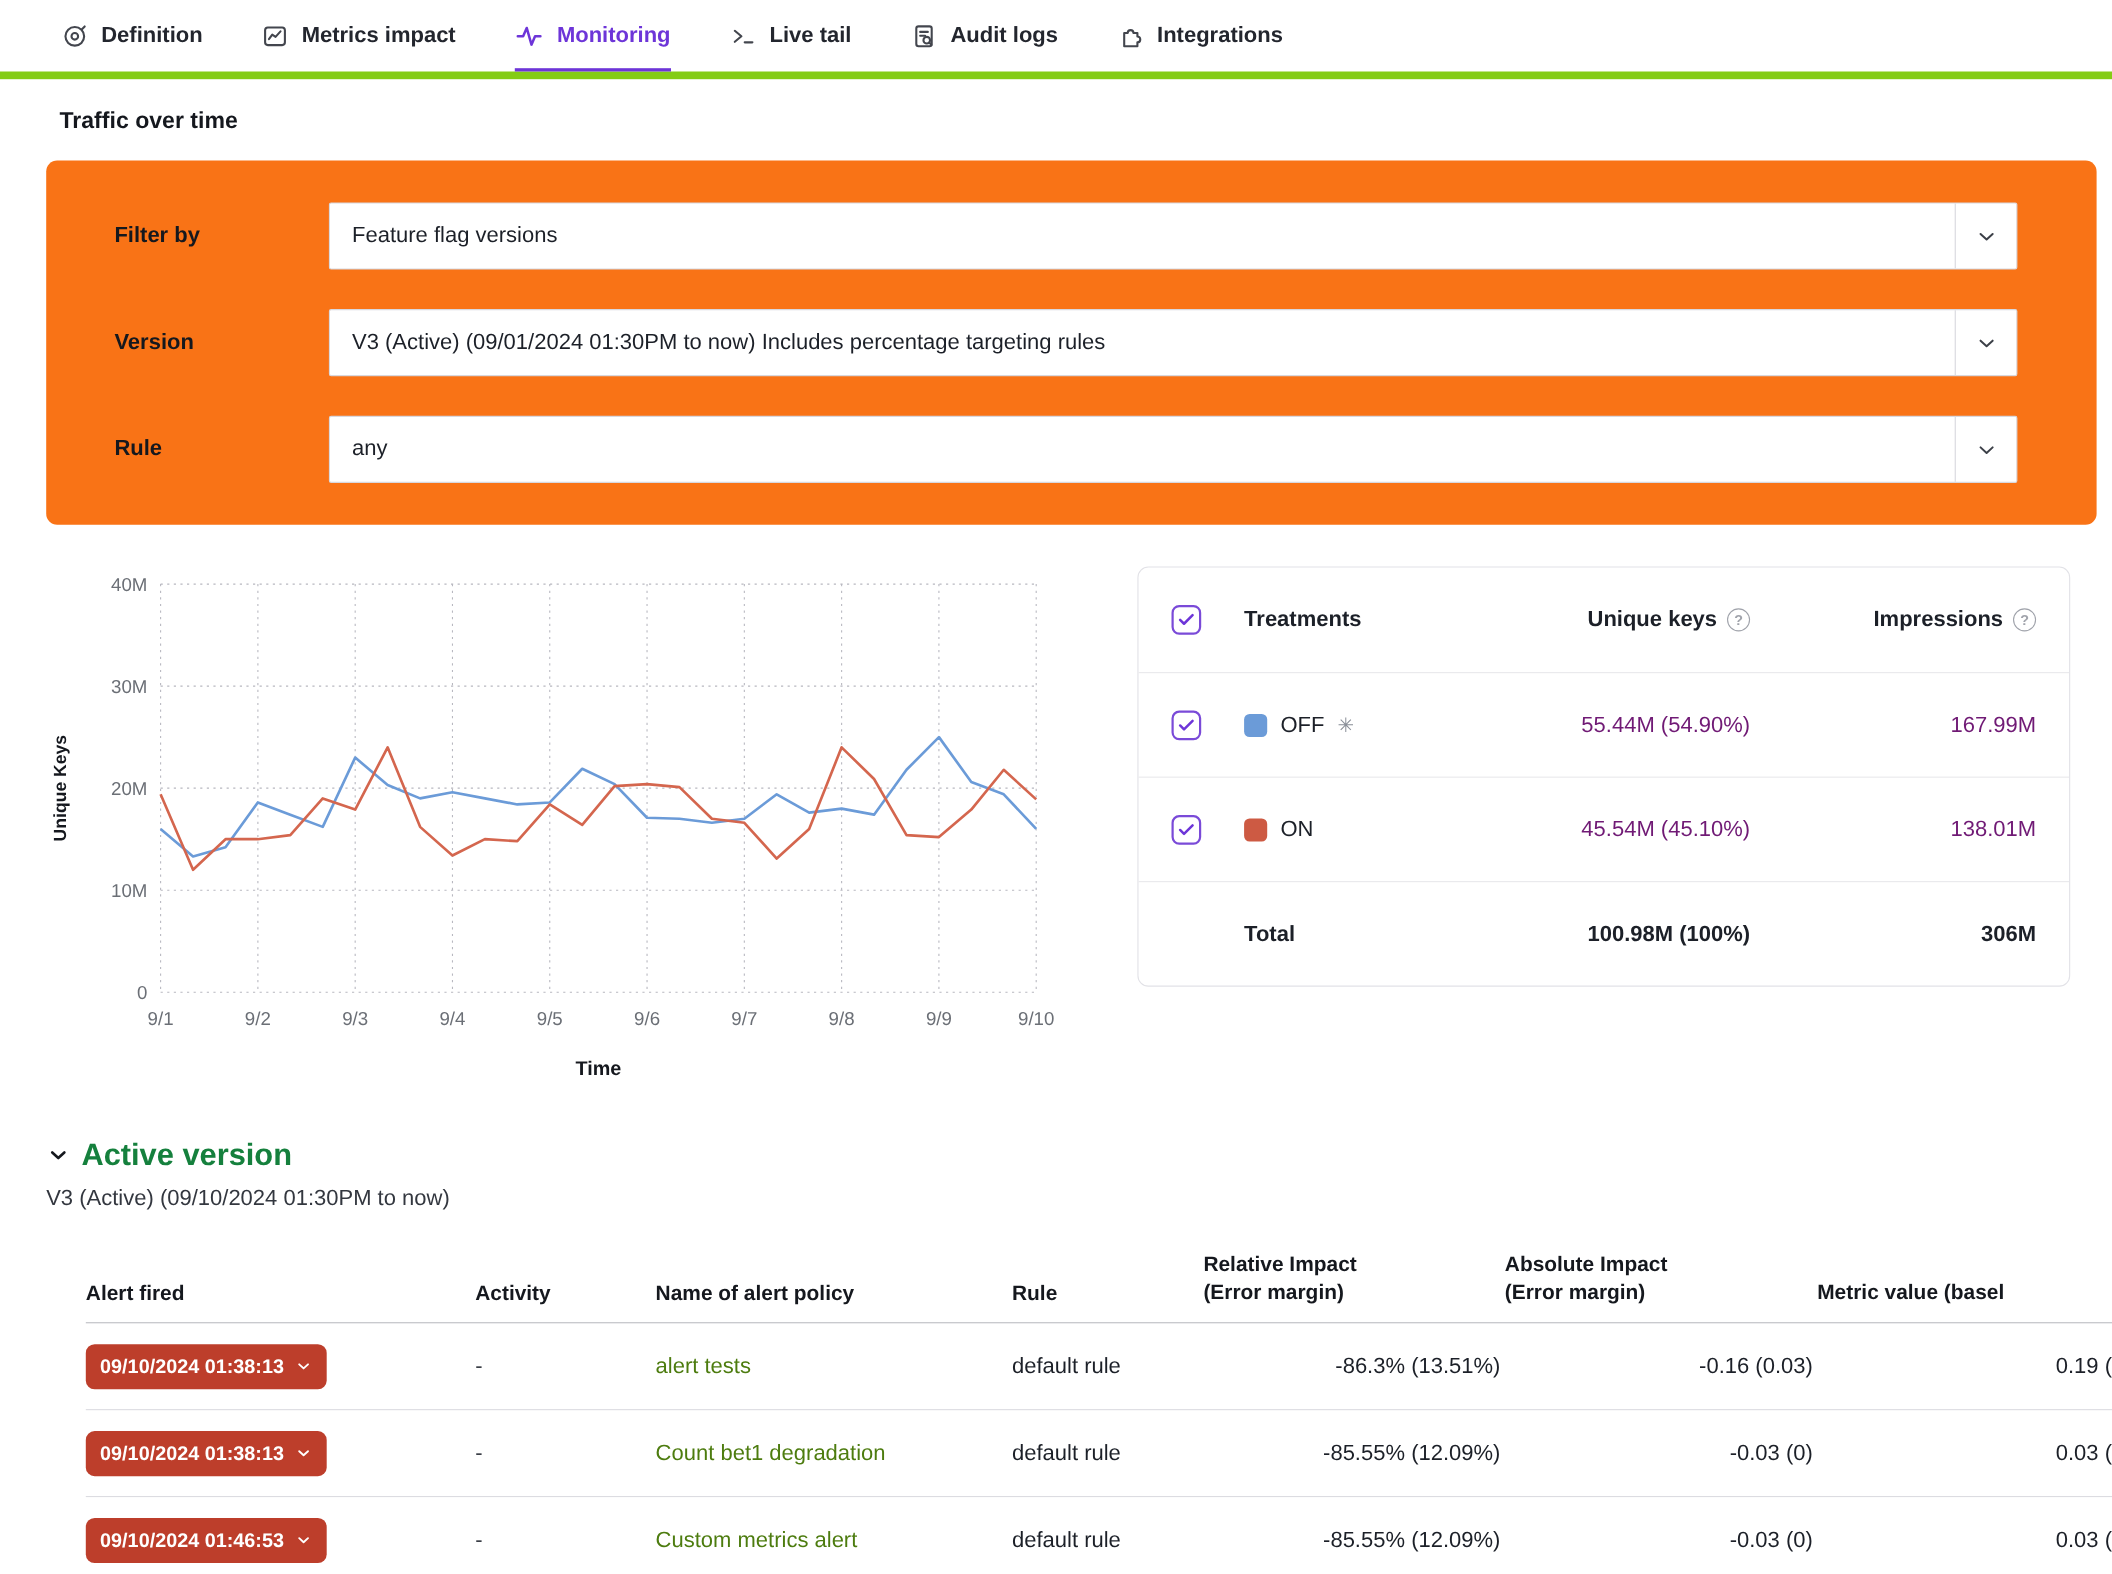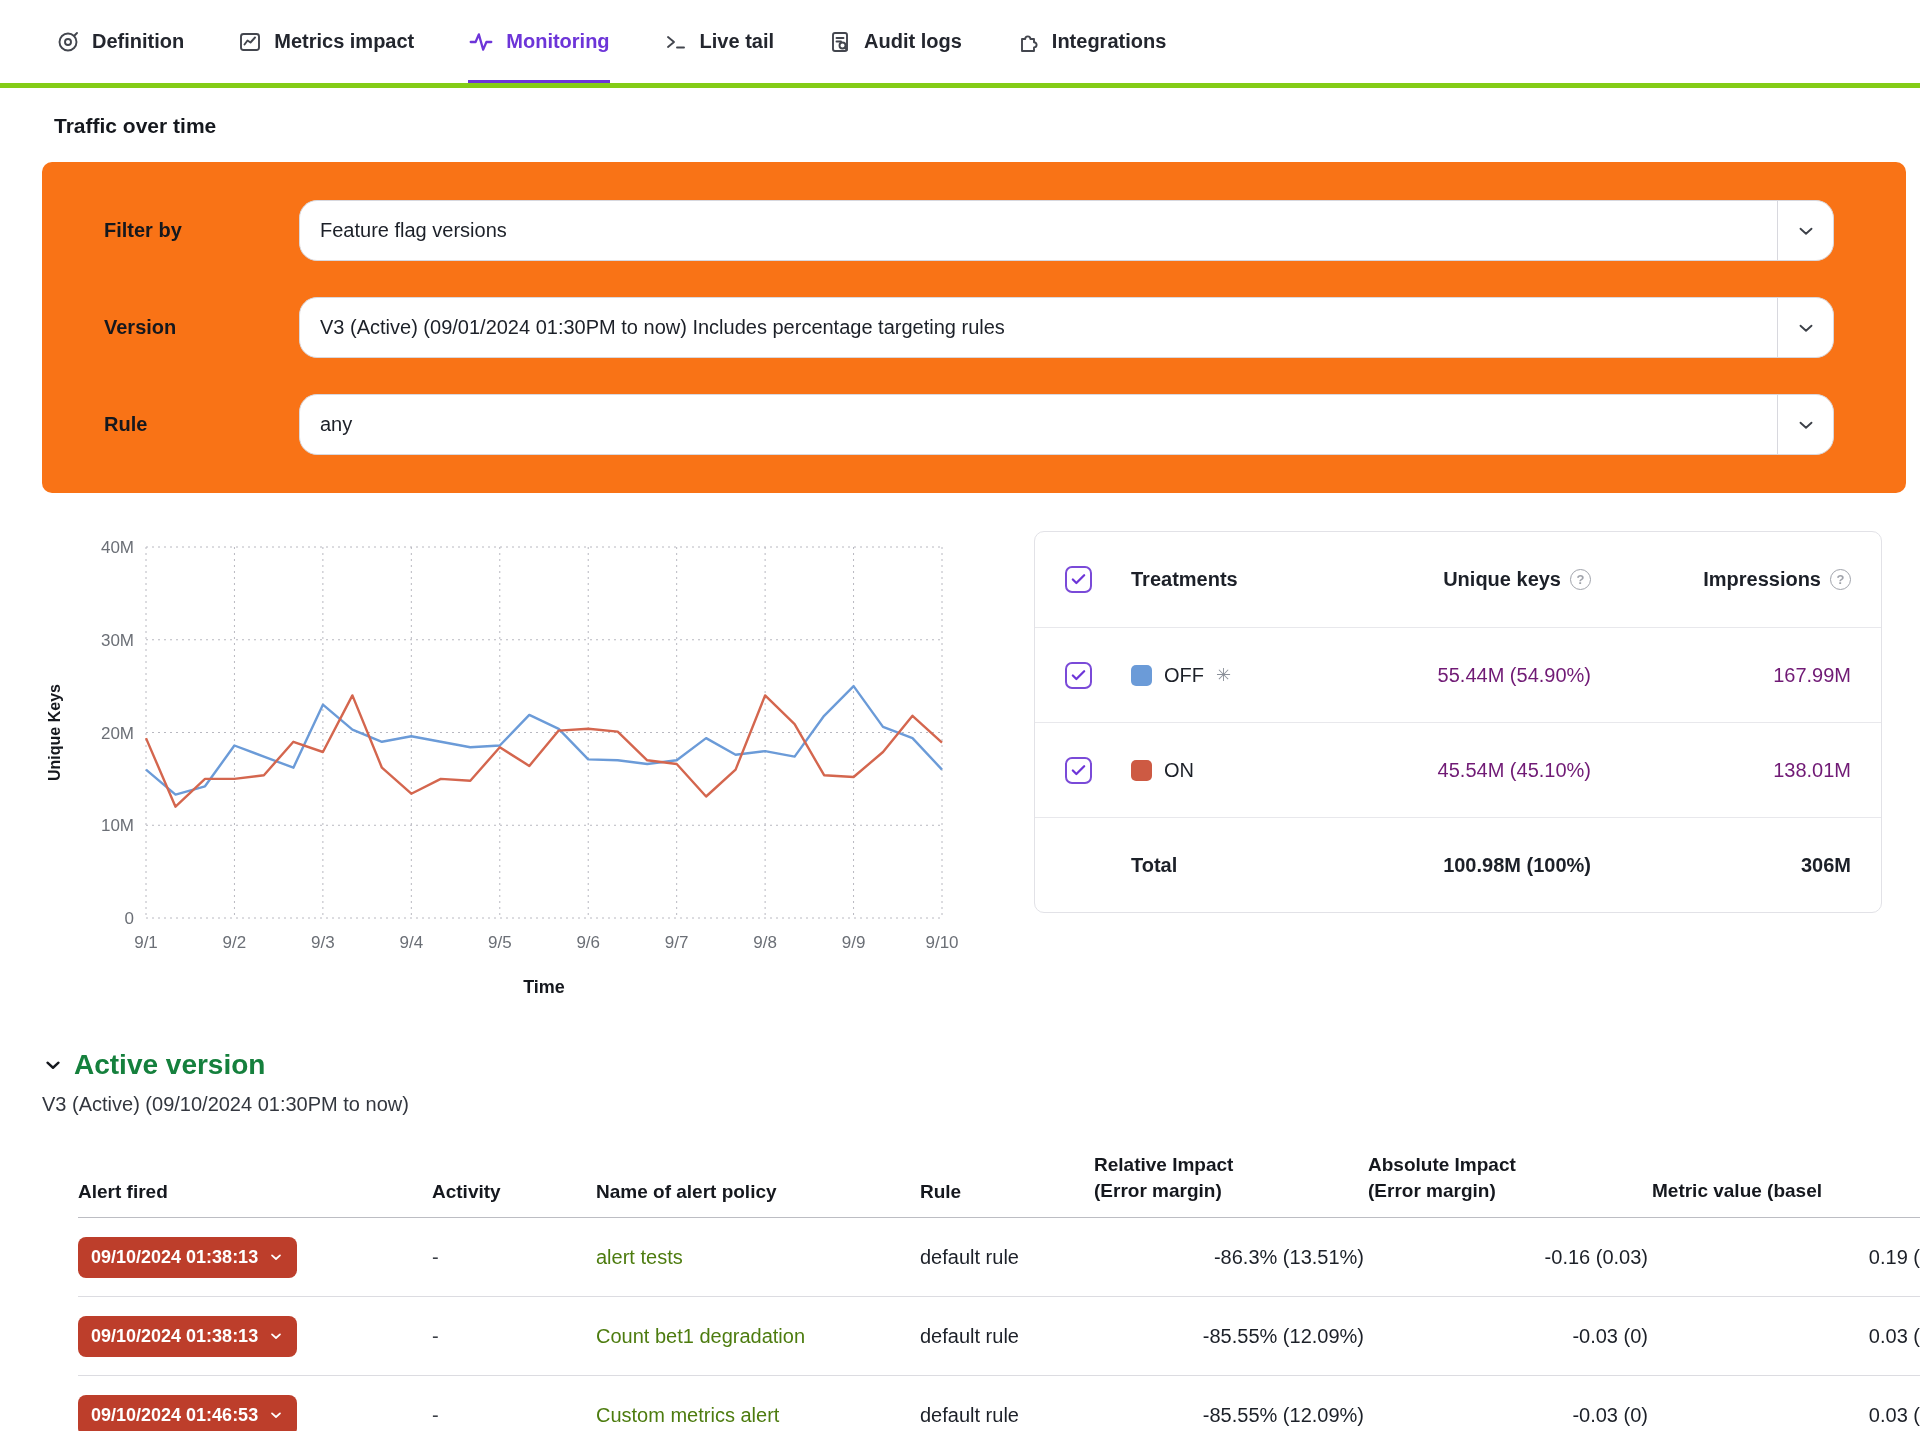--- a/index.html
+++ b/index.html
@@ -1,37 +1,37 @@
 <!DOCTYPE html>
 <html><head>
 <meta charset="utf-8">
 <style>
   * { box-sizing: border-box; margin: 0; padding: 0; }
   html,body { width:1920px; height:1431px; overflow:hidden; background:#fff;
     font-family:"Liberation Sans","DejaVu Sans",sans-serif; color:#1c2028; }
 
   
-  .tabbar { height:88px; display:flex; align-items:stretch; gap:54px;
-    padding:0 44px 0 56px; border-bottom:5px solid #84cc16; background:#fff; }
+  .tabbar { height:72px; display:flex; align-items:stretch; gap:54px;
+    padding:0 44px 0 56px; border-bottom:7px solid #84cc16; background:#fff; }
   .tab { display:flex; align-items:center; gap:12px; font-size:20px; font-weight:700;
     color:#23262e; cursor:pointer; border-bottom:3px solid transparent; padding-top:3px; }
   .tab svg { stroke:#43464e; }
   .tab.active { color:#6d35d8; border-bottom-color:#6d35d8; }
   .tab.active svg { stroke:#6d35d8; }
 
   .content { padding:0 14px 0 42px; }
 
   .section-heading { font-size:21px; font-weight:700; margin:26px 12px 24px; color:#15181e; }
 
   
   .filter-panel { background:#f97316; border-radius:10px; padding:38px 72px 38px 62px; }
   .filter-row { display:flex; align-items:center; margin-bottom:36px; }
   .filter-row:last-child { margin-bottom:0; }
   .filter-label { width:195px; flex:0 0 195px; font-size:20px; font-weight:700; color:#15181e; }
-  .select { flex:1; height:61px; background:#fff; border:1px solid #d8d8de; border-radius:18px;
+  .select { flex:1; height:61px; background:#fff; border:1px solid #d8d8de; border-radius:2px;
     display:flex; align-items:stretch; font-size:20px; color:#1c2028; cursor:pointer; }
   .select .sel-value { flex:1; display:flex; align-items:center; padding:0 20px;
     white-space:nowrap; overflow:hidden; }
   .select .sel-chev { width:56px; border-left:1px solid #d8d8de; display:flex;
     align-items:center; justify-content:center; }
 
   
   .chart-row { display:flex; gap:72px; margin-top:38px; align-items:flex-start; }
   .chart-wrap { width:920px; flex:0 0 920px; }
   .grid-line { stroke:#b8b8c0; stroke-width:1; stroke-dasharray:2 4; }

